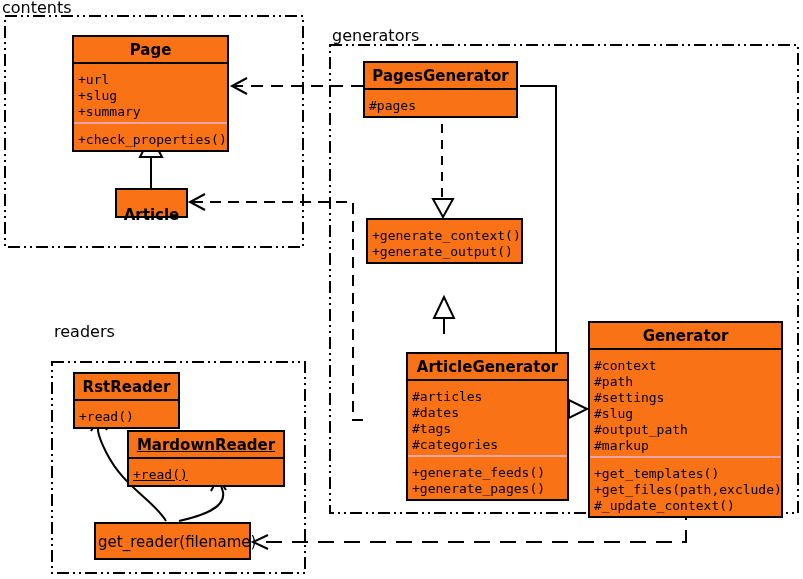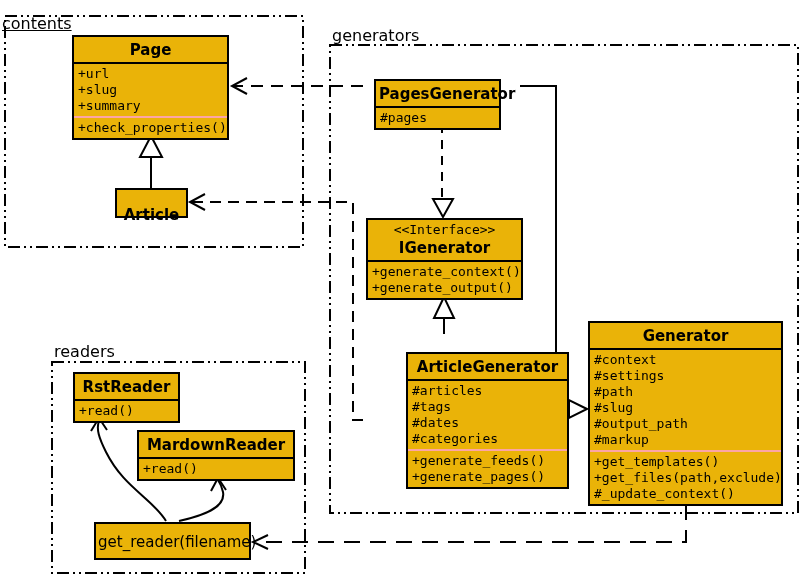--- a/index.html
+++ b/index.html
@@ -1,28 +1,28 @@
 <!DOCTYPE html>
 <html><head>
 <meta charset="utf-8">
 <style>
   html,body{margin:0;padding:0;background:#fff;}
   #canvas{position:relative;width:803px;height:579px;background:#fff;overflow:hidden;
           font-family:"DejaVu Sans",sans-serif;color:#000;}
   svg.wires{position:absolute;left:0;top:0;z-index:1;}
   .pkg-label{position:absolute;z-index:3;font:16px "DejaVu Sans",sans-serif;color:#000;
              background:transparent;line-height:16px;}
-  .cls{position:absolute;z-index:2;background:#eab308;border:2px solid #000;box-sizing:border-box;}
+  .cls{position:absolute;z-index:2;background:#f97316;border:2px solid #000;box-sizing:border-box;}
   .ttl{text-align:center;font:bold 15px "DejaVu Sans",sans-serif;padding:4px 3px 3px;
        border-bottom:2px solid #000;white-space:nowrap;}
   .ttl.solo{border-bottom:none;}
   .stereo{text-align:center;font:13px "DejaVu Sans Mono",monospace;line-height:16px;padding-top:2px;}
   .tname{text-align:center;font:bold 15px "DejaVu Sans",sans-serif;line-height:20px;padding-bottom:2px;}
   .hdr2{border-bottom:2px solid #000;}
-  .sec{padding:2px 0 2px;}
+  .sec{padding:8px 0 2px;}
   .sec.bt{border-top:2px solid #fca5a5;}
   .row{font:13px "DejaVu Sans Mono",monospace;line-height:16px;padding:0 4px;white-space:nowrap;}
   .plain{font:15px "DejaVu Sans",sans-serif;text-align:left;padding:9px 2px;white-space:nowrap;}
 </style>
 </head>
 <body>
 
 <div id="canvas">
 
   <svg class="wires" width="803" height="579" viewBox="0 0 803 579">
@@ -55,97 +55,93 @@
       <path d="M268,535 L253,542 L268,549"></path>
 
       <path d="M166,521 C152,498 124,488 106,452 C99,438 96,429 99,421"></path>
       <path d="M91,431 L99,418 L107,430"></path>
 
       <path d="M179,521 C202,516 226,508 223,492 C222,487 220,483 218,480"></path>
       <path d="M211,491 L218,478 L226,490"></path>
     </g>
   </svg>
 
-  <div class="pkg-label" style="left:2px;top:16px;text-decoration:underline;">contents</div>
+  <div class="pkg-label" style="left:2px;top:0px;">contents</div>
   <div class="pkg-label" style="left:332px;top:28px;">generators</div>
-  <div class="pkg-label" style="left:54px;top:344px;text-align:right;">readers</div>
+  <div class="pkg-label" style="left:54px;top:324px;text-align:right;">readers</div>
 
   <div class="cls" style="left:72px;top:35px;width:157px;">
     <div class="ttl">Page</div>
     <div class="sec">
       <div class="row">+url</div>
       <div class="row">+slug</div>
       <div class="row">+summary</div>
     </div>
     <div class="sec bt">
       <div class="row">+check_properties()</div>
     </div>
   </div>
 
   <div class="cls" style="left:115px;top:188px;width:73px;height:30px;">
     <div class="ttl solo" style="padding:16px 2px;">Article</div>
   </div>
 
-  <div class="cls" style="left:363px;top:79px;width:127px;margin-left:11px;">
+  <div class="cls" style="left:363px;top:61px;width:155px;">
     <div class="ttl">PagesGenerator</div>
     <div class="sec">
       <div class="row">#pages</div>
     </div>
   </div>
 
   <div class="cls" style="left:366px;top:218px;width:157px;">
-    <div class="hdr2">
-      <div class="stereo">&lt;&lt;Interface&gt;&gt;</div>
-      <div class="tname">IGenerator</div>
-    </div>
     <div class="sec">
       <div class="row">+generate_context()</div>
       <div class="row">+generate_output()</div>
     </div>
   </div>
 
   <div class="cls" style="left:363px;top:352px;width:163px;margin-left:43px;">
     <div class="ttl">ArticleGenerator</div>
     <div class="sec">
       <div class="row">#articles</div>
+      <div class="row">#dates</div>
       <div class="row">#tags</div>
-      <div class="row">#dates</div>
       <div class="row">#categories</div>
     </div>
     <div class="sec bt">
       <div class="row">+generate_feeds()</div>
       <div class="row">+generate_pages()</div>
     </div>
   </div>
 
   <div class="cls" style="left:588px;top:321px;width:195px;">
     <div class="ttl">Generator</div>
     <div class="sec">
       <div class="row">#context</div>
+      <div class="row">#path</div>
       <div class="row">#settings</div>
-      <div class="row">#path</div>
       <div class="row">#slug</div>
       <div class="row">#output_path</div>
       <div class="row">#markup</div>
     </div>
     <div class="sec bt">
       <div class="row">+get_templates()</div>
       <div class="row">+get_files(path,exclude)</div>
       <div class="row">#_update_context()</div>
     </div>
   </div>
 
   <div class="cls" style="left:73px;top:372px;width:107px;">
     <div class="ttl">RstReader</div>
     <div class="sec">
       <div class="row">+read()</div>
     </div>
   </div>
 
-  <div class="cls" style="left:137px;top:430px;width:158px;">
+  <div class="cls" style="left:127px;top:430px;width:158px;text-decoration:underline;">
     <div class="ttl">MardownReader</div>
     <div class="sec">
       <div class="row">+read()</div>
     </div>
   </div>
 
   <div class="cls" style="left:94px;top:522px;width:157px;height:38px;">
     <div class="plain">get_reader(filename)</div>
   </div>
 

